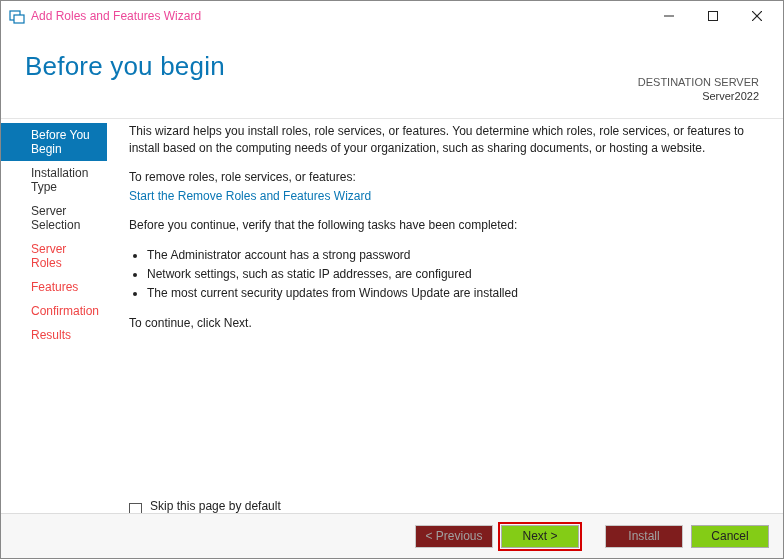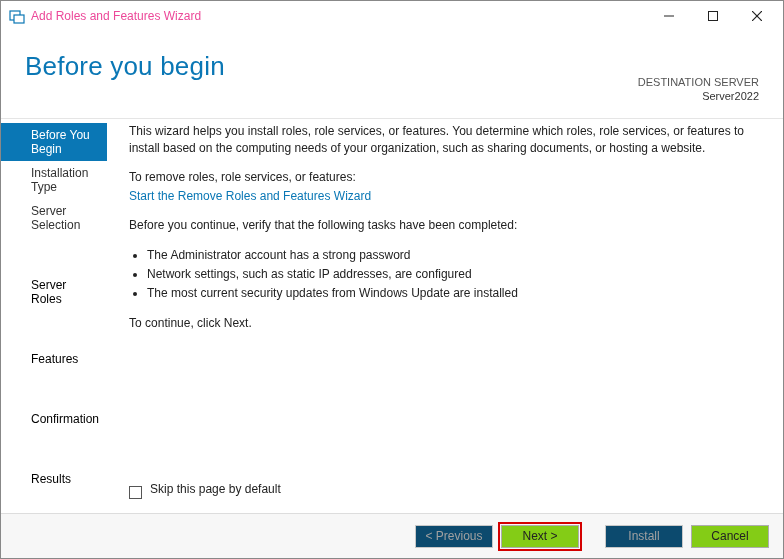--- a/index.html
+++ b/index.html
@@ -85,42 +85,41 @@
     padding: 5px 8px 5px 30px;
     font-size: 12px;
     color: #333;
     cursor: default;
   }
   .nav-item.active {
     background: #0a77b5;
     color: #fff;
   }
   .nav-item.disabled {
-    color: #000000;
-    margin-top: 36px;
+    color: #ef4444;
   }
   .main {
     flex: 1 1 auto;
     padding: 4px 22px 0 22px;
     font-size: 12px;
     color: #222;
     line-height: 1.45;
     position: relative;
   }
   .main p { margin: 0 0 12px 0; }
   .link { color: #0a77b5; cursor: pointer; }
   ul.checks {
     margin: 0 0 12px 0;
     padding-left: 18px;
   }
   ul.checks li { margin: 2px 0; }
   .skip-row {
     position: absolute;
     left: 22px;
-    bottom: 20px;
+    bottom: 3px;
     display: flex;
     align-items: flex-end;
     gap: 8px;
   }
   .fake-checkbox {
     width: 13px;
     height: 13px;
     border: 1px solid #555;
     background: #fff;
     box-sizing: border-box;
@@ -148,21 +147,21 @@
     color: #222;
     box-sizing: border-box;
     cursor: default;
     display: inline-flex;
     align-items: center;
     justify-content: center;
   }
   .btn.disabled {
     color: #a0a0a0;
     border-color: #c8c8c8;
-    background: #0c4a6e;
+    background: #7f1d1d;
   }
   .btn.highlight {
     outline: 2px solid #d40000;
     outline-offset: 1px;
   }
   .gap { width: 10px; }
 </style>
 </head>
 <body>
 

